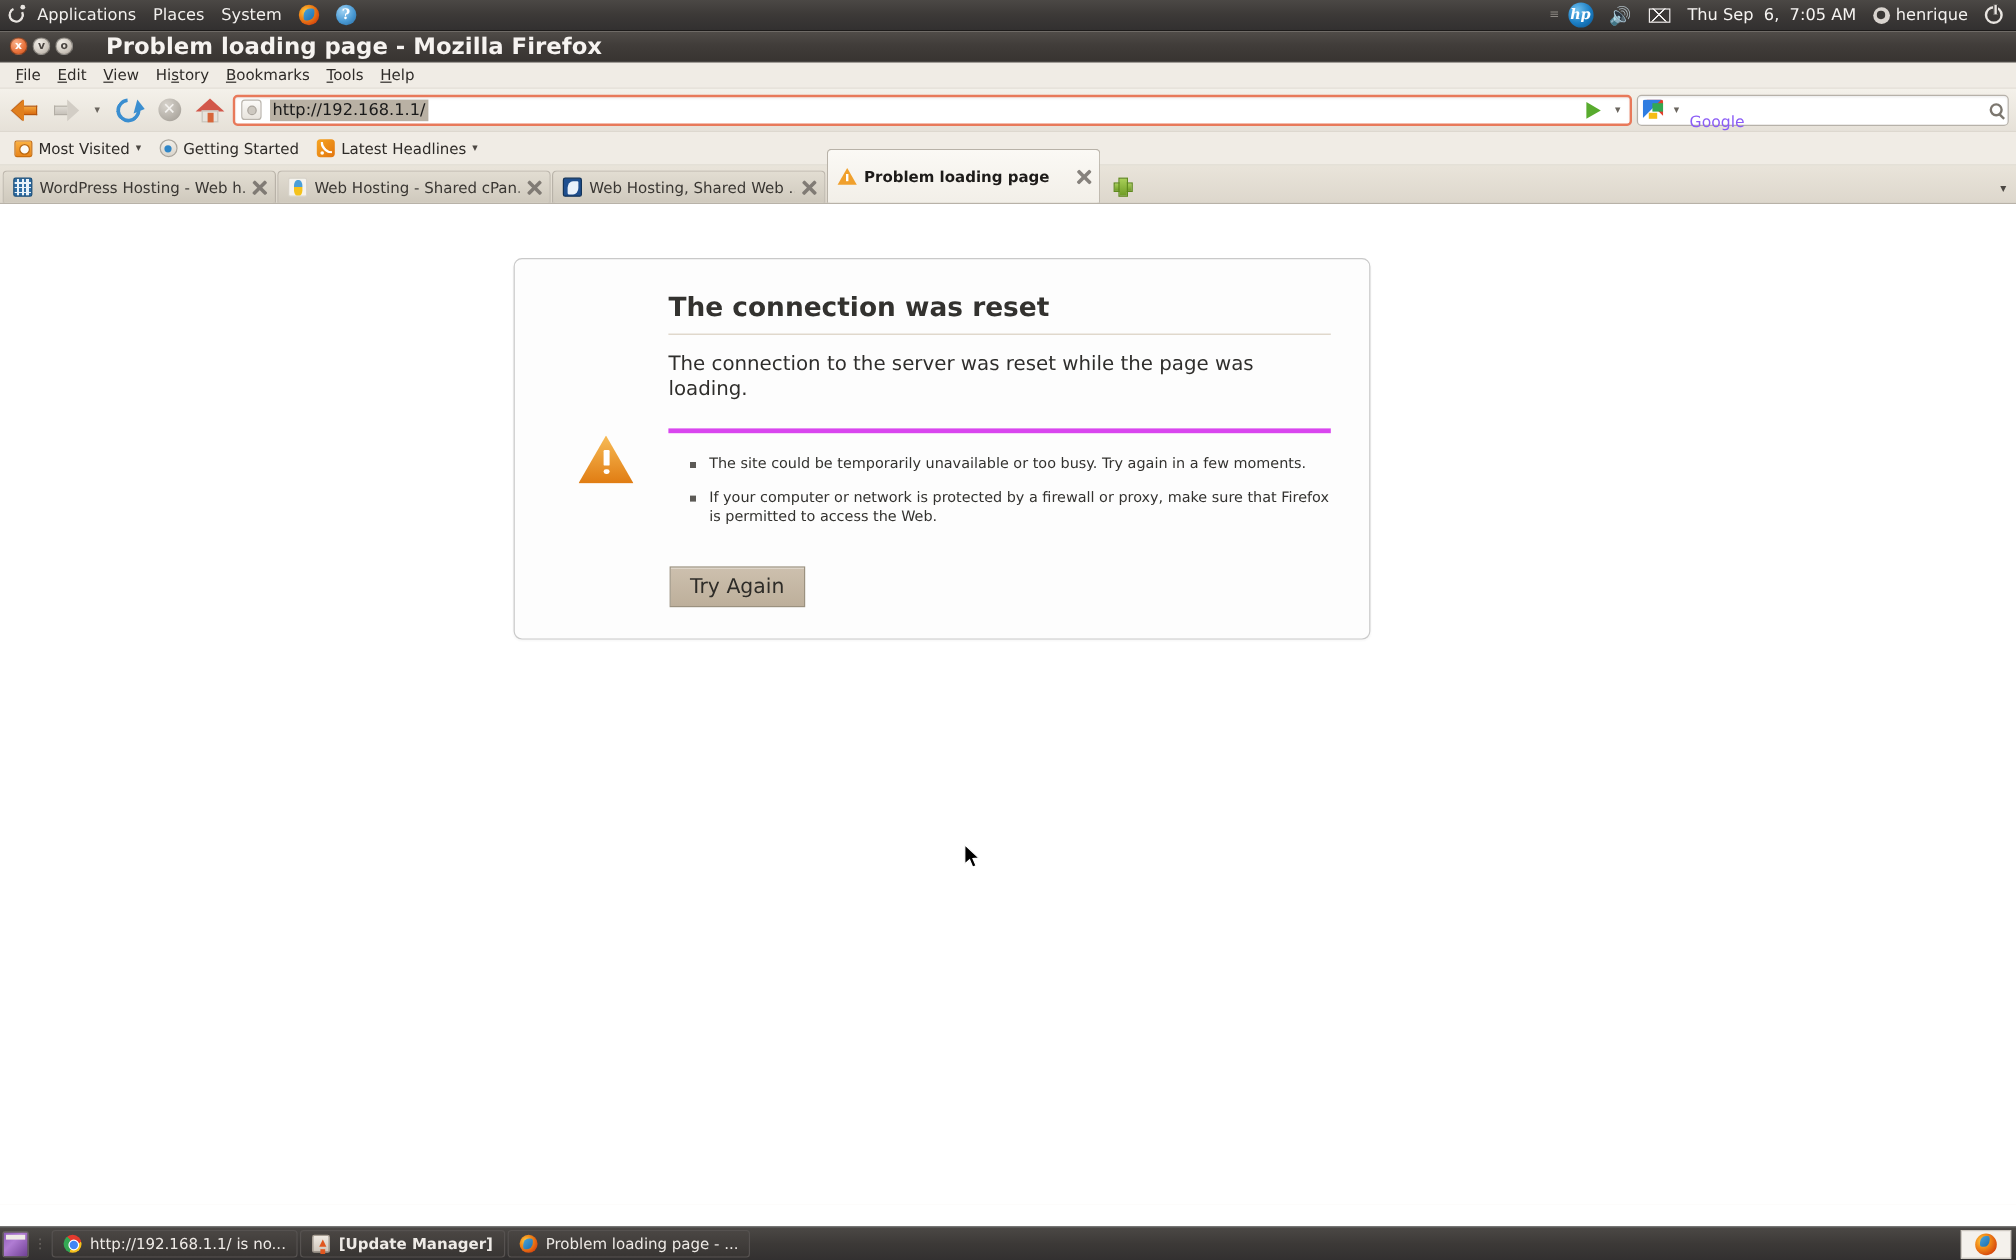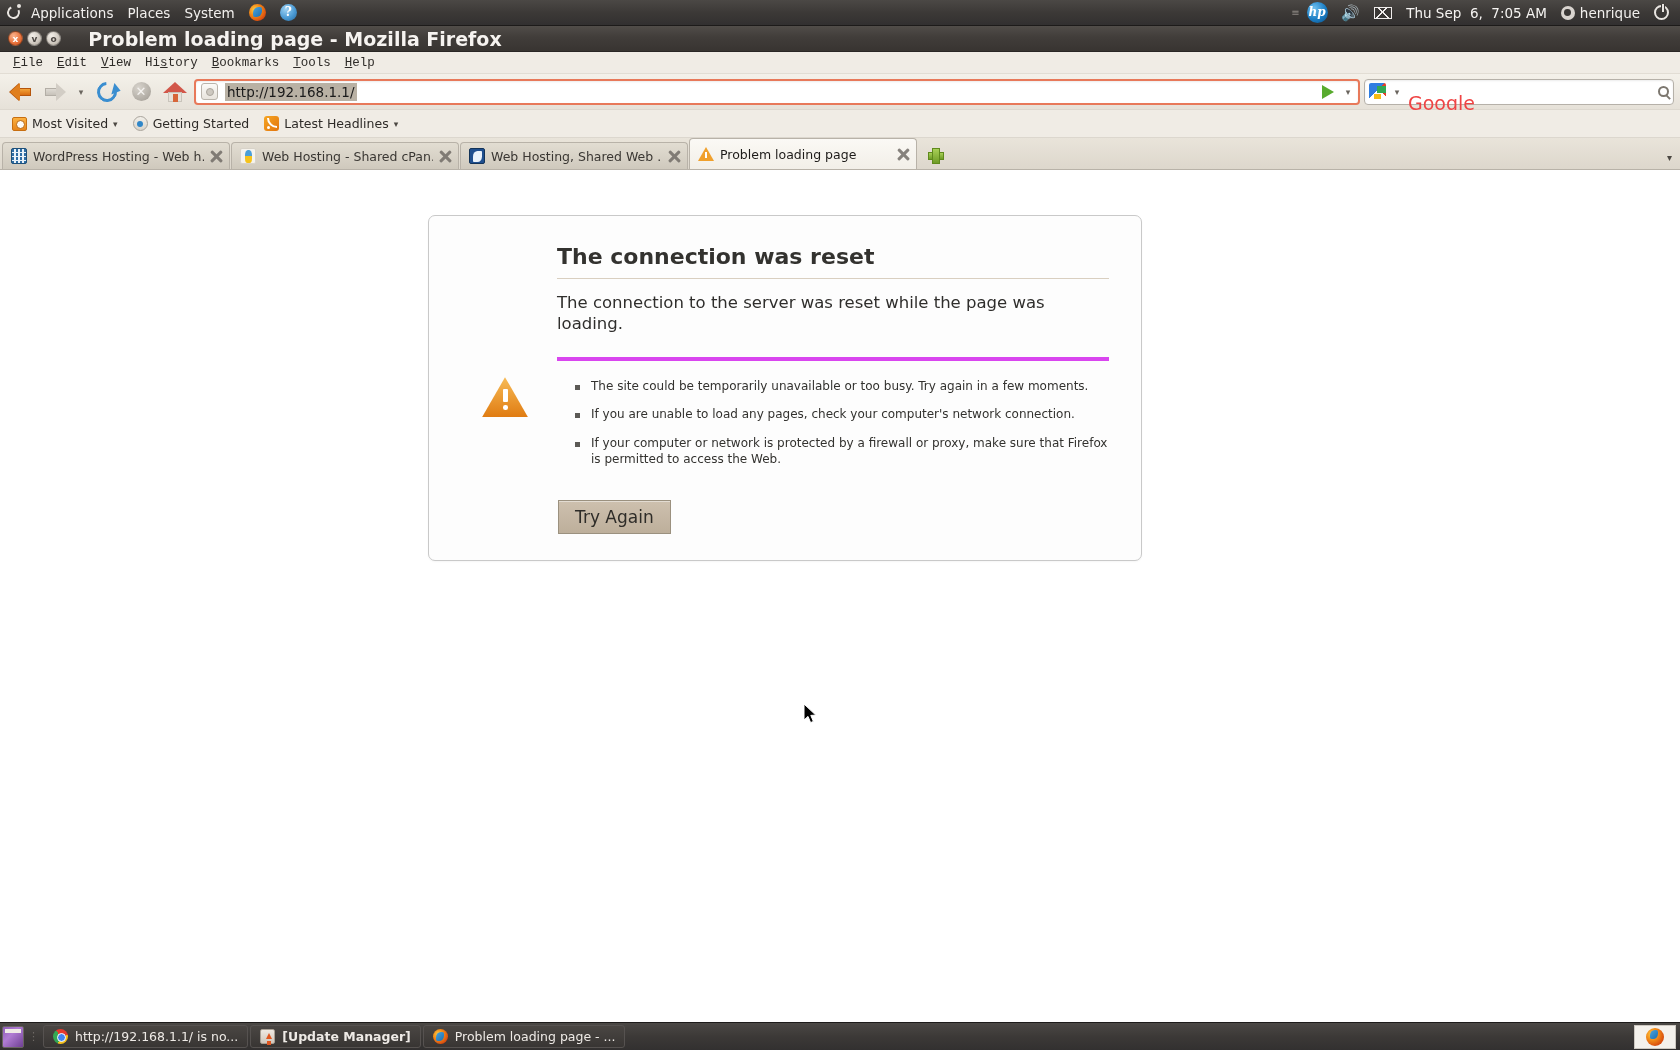--- a/index.html
+++ b/index.html
@@ -121,21 +121,21 @@
     pointer-events:none;
   }
   #win-title-inner{ margin-left:-1090px; }
 
   
   #menubar{
     height:22px; background:#f0ece5; display:flex; align-items:center;
     padding-left:6px; font-size:12.5px; color:#2e2b28;
     border-bottom:1px solid #e2ddd4;
   }
-  .mi{ padding:2px 7px; cursor:default;font-family:Liberation Mono, monospace; }
+  .mi{ padding:2px 7px; cursor:default; }
   .mi u{ text-decoration:underline; }
 
   
   #navbar{
     height:36px; background:linear-gradient(to bottom,#f4f1ea,#e6e1d8);
     display:flex; align-items:center; padding:0 6px; gap:4px;
     border-bottom:1px solid #ddd8cf;
   }
   .navbtn{ width:30px;height:30px; display:flex;align-items:center;justify-content:center; }
   .arr{
@@ -212,21 +212,21 @@
   .g-ico::before{
     content:"";position:absolute;inset:0;
     background:
       linear-gradient(to bottom right,#2f7de1 0%,#2f7de1 45%,transparent 46%),
       linear-gradient(to bottom left,#e33e2b 0%,#e33e2b 40%,transparent 41%);
   }
   .g-ico::after{
     content:"";position:absolute;right:0;top:3px;width:9px;height:7px;background:#33a852;
     box-shadow: -4px 7px 0 -1px #f5bc14;
   }
-  #search-placeholder{ flex:1; font-size:19px; color:#ef4444;margin-top:22px; }
+  #search-placeholder{ flex:1; font-size:13px; color:#8b5cf6;margin-top:22px; }
   .mag{
     width:11px;height:11px;border:2px solid #7c776f;border-radius:50%;position:relative;
   }
   .mag::after{ content:"";position:absolute;right:-4px;bottom:-3px;width:6px;height:2px;background:#7c776f;transform:rotate(45deg); }
 
   
   #bookmarkbar{
     height:28px; background:#f0ece5; display:flex; align-items:center;
     padding-left:6px; gap:3px; border-bottom:1px solid #dcd7ce;
     font-size:12.5px; color:#2e2b28;
@@ -270,22 +270,23 @@
     display:flex; align-items:center; gap:6px;
     padding:0 6px 0 8px;
     border:1px solid #b8b2a8; border-bottom:none;
     border-radius:4px 4px 0 0;
     background:linear-gradient(to bottom,#e2ddd2,#cfc9bd);
     font-size:12.5px; color:#3a3733;
     margin-right:1px; position:relative;
   }
   .tab.active{
     background:linear-gradient(to bottom,#fbf9f5,#f2efe8);
-    height:31px; color:#1d1b19; z-index:3;
+    height:45px; color:#1d1b19; z-index:3;
     border-color:#b8b2a8;
+    font-weight:bold;
   }
   .tab .label{
     flex:1; overflow:hidden; white-space:nowrap; text-overflow:clip;
   }
   .tab .tclose{
     width:13px;height:13px;flex:none;position:relative; opacity:.8;
   }
   .tab .tclose::before,.tab .tclose::after{
     content:"";position:absolute;left:-1px;top:5px;width:15px;height:3.2px;background:#6b6661;border-radius:1px;
   }
@@ -640,21 +641,20 @@
         <div class="warn-big">
           <i class="tri2"></i>
             <i class="bang"></i>
             <i class="dot"></i>
         </div>
         <div id="err-texts">
           <div id="err-title">The connection was reset</div>
           <div id="err-desc">The connection to the server was reset while the page was loading.</div>
           <ul id="err-list">
             <li>The site could be temporarily unavailable or too busy. Try again in a few moments.</li>
-            <li>If you are unable to load any pages, check your computer's network connection.</li>
             <li>If your computer or network is protected by a firewall or proxy, make sure that Firefox is permitted to access the Web.</li>
           </ul>
           <button id="tryagain">Try Again</button>
         </div>
       </div>
     </div>
 
     <div id="cursor">
       <svg width="13" height="20" viewBox="0 0 13 20">
         <polygon points="0,0 0,16 4,12.4 6.6,18.6 9.4,17.4 6.8,11.4 11.8,11.1" fill="#000000" stroke="#ffffff" stroke-width="1"></polygon>

